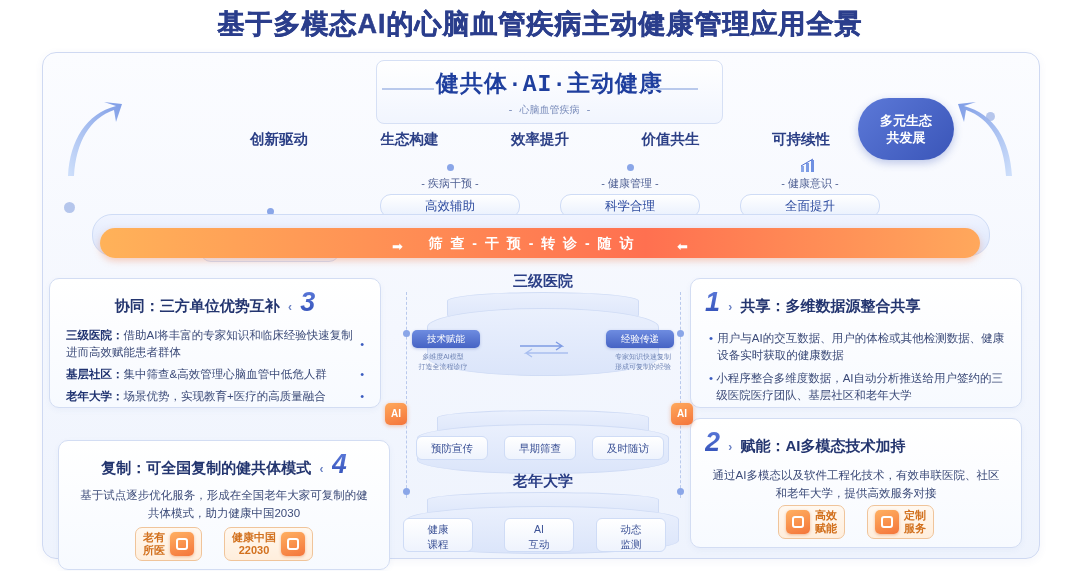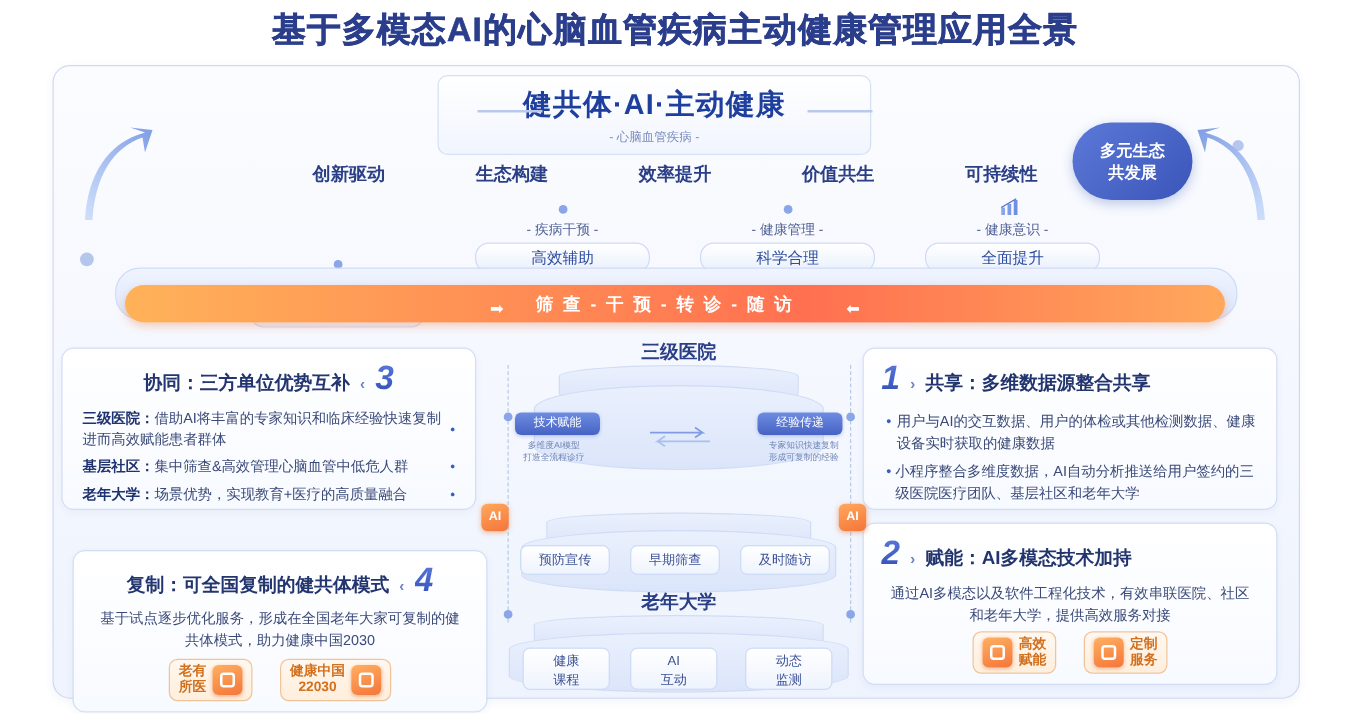--- a/index.html
+++ b/index.html
@@ -23,24 +23,25 @@
   
   .frame{
     position:absolute;left:42px;top:52px;width:996px;height:505px;
     border:1px solid #cfd9f2;border-radius:14px;
     background:linear-gradient(180deg,#fbfcff 0%,#f4f7fe 55%,#eef3fd 100%);
     box-shadow:0 2px 8px rgba(60,90,170,.06);
   }
 
   
   .banner{
-    position:absolute;left:350px;top:60px;width:345px;height:62px;
+    position:absolute;left:376px;top:60px;width:345px;height:62px;
     border:1px solid #d6e0f5;border-radius:8px;
     background:linear-gradient(180deg,#ffffff 0%,#f1f5fe 100%);
     text-align:center;
+    font-family:Liberation Mono, monospace;
   }
   .banner .t1{font-size:23px;font-weight:bold;color:#1f3f9e;margin-top:7px;letter-spacing:1px;}
   .banner .t2{font-size:10px;color:#7b8dbb;margin-top:4px;}
   .banner-line{position:absolute;top:88px;width:52px;height:0;border-top:2px solid #b9c9ec;}
   .bl-left{left:382px;}
   .bl-right{right:382px;}
 
   
   .badge{
     position:absolute;width:96px;height:62px;border-radius:32px;
@@ -388,21 +389,21 @@
 
     <div class="c-plate" style="top:138px;width:210px;height:26px;"></div>
     <div class="c-plate" style="top:152px;width:250px;height:48px;"></div>
     <div class="mini" style="left:18px;top:164px;width:70px;">预防宣传</div>
     <div class="mini" style="left:106px;top:164px;width:70px;">早期筛查</div>
     <div class="mini" style="left:194px;top:164px;width:70px;">及时随访</div>
 
     <div class="c-title" style="position:absolute;top:200px;left:0;width:100%;">老年大学</div>
     <div class="c-plate" style="top:220px;width:230px;height:26px;"></div>
     <div class="c-plate" style="top:234px;width:270px;height:46px;"></div>
-    <div class="mini" style="left:20px;top:246px;width:70px;height:34px;line-height:15px;padding-top:3px;box-sizing:border-box;">
+    <div class="mini" style="left:5px;top:246px;width:70px;height:34px;line-height:15px;padding-top:3px;box-sizing:border-box;">
       <span>健康</span><br>
       <span>课程</span>
     </div>
     <div class="mini" style="left:106px;top:246px;width:70px;height:34px;line-height:15px;padding-top:3px;box-sizing:border-box;">
       <span>AI</span><br>
       <span>互动</span>
     </div>
     <div class="mini" style="left:198px;top:246px;width:70px;height:34px;line-height:15px;padding-top:3px;box-sizing:border-box;">
       <span>动态</span><br>
       <span>监测</span>

